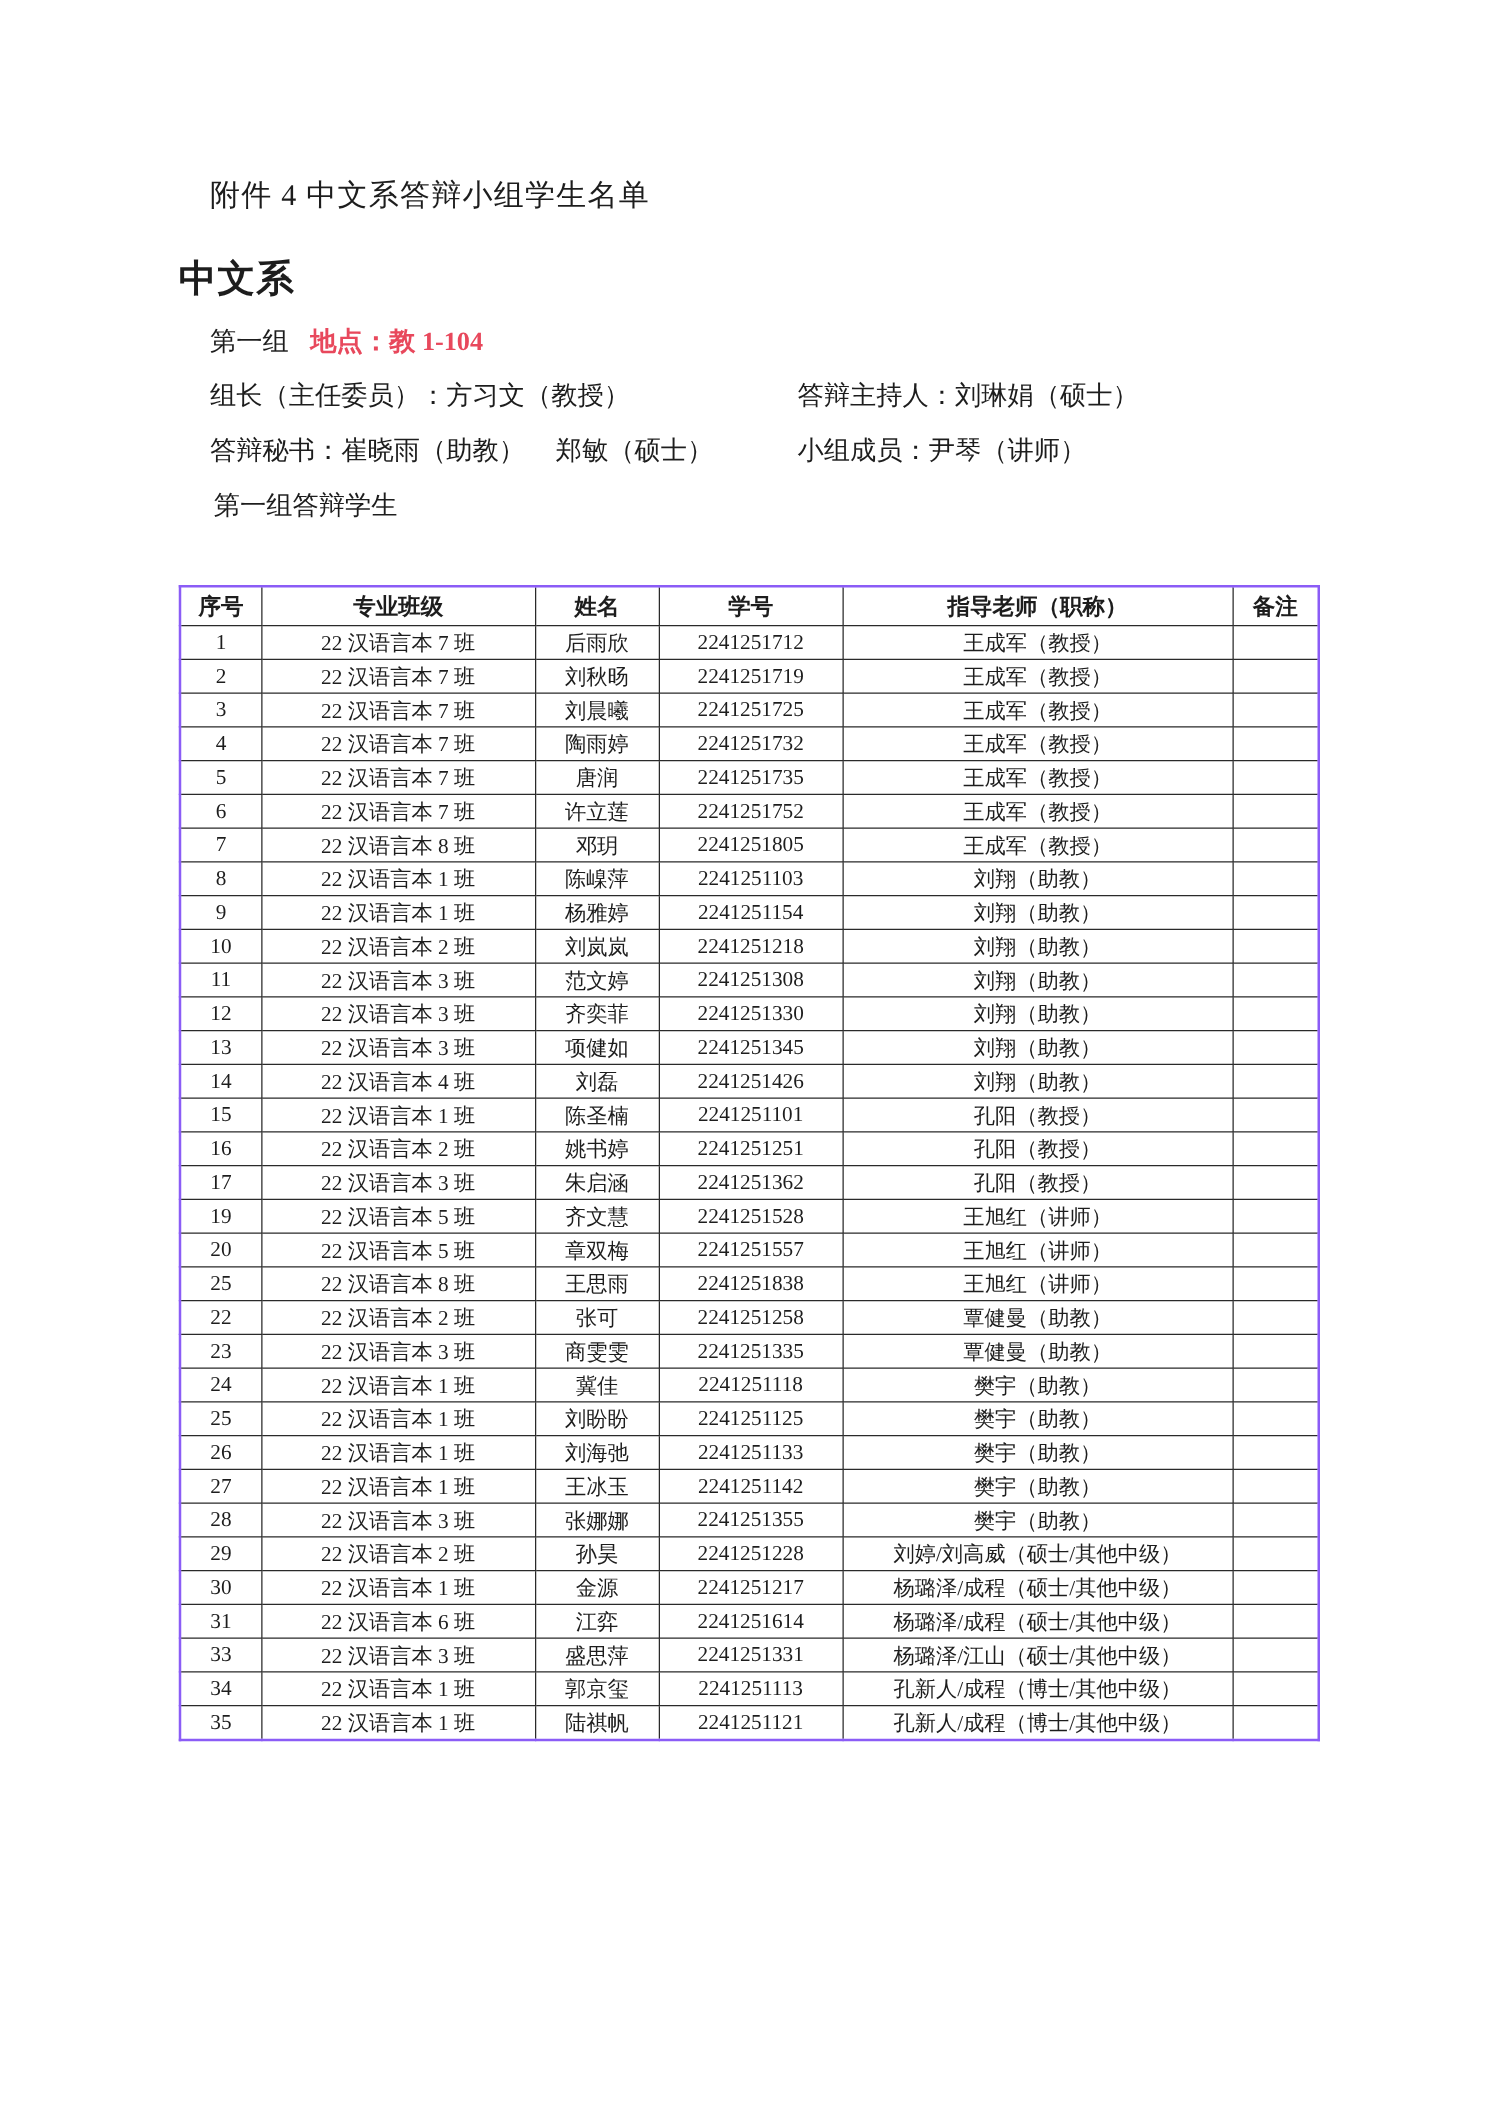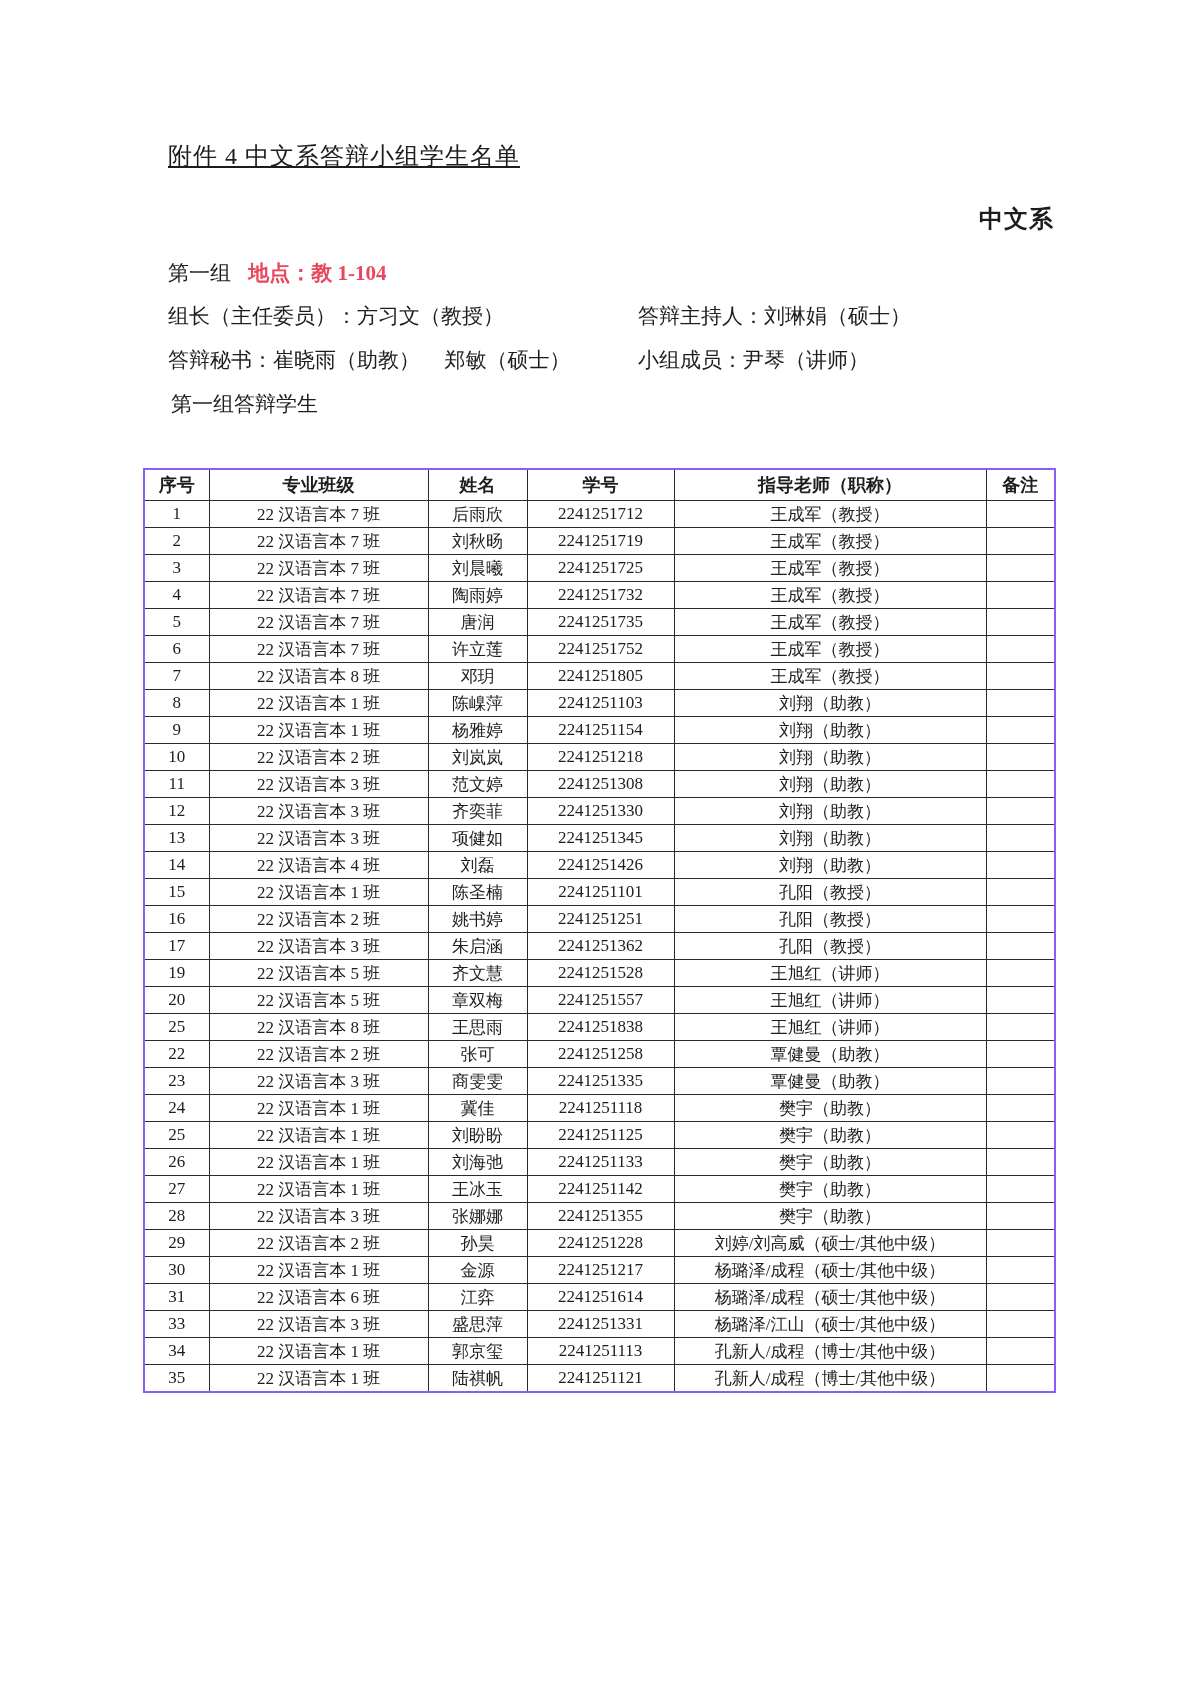--- a/index.html
+++ b/index.html
@@ -8,25 +8,25 @@
     width:1190px;
     height:1683px;
     background:#ffffff;
     font-family:"Liberation Serif","DejaVu Serif",serif;
     color:#1d1d1d;
     overflow:hidden;
   }
   .content{position:absolute;left:143px;top:0;width:911px;}
   .doc-title{
     position:absolute;left:25px;top:140px;
-    font-size:24px;letter-spacing:1px;white-space:nowrap;text-decoration:underline;
+    font-size:24px;letter-spacing:1px;white-space:nowrap;
   }
   .dept-heading{
     position:absolute;left:0;top:203px;width:100%;
-    text-align:right;font-size:24px;font-weight:bold;letter-spacing:1px;
+    text-align:left;font-size:30px;font-weight:bold;letter-spacing:1px;
   }
   .group-line{
     position:absolute;left:25px;top:259px;
     font-size:21px;white-space:nowrap;
   }
   .group-location{font-weight:bold;margin-left:12px;}
   .info-line{
     position:absolute;left:25px;width:886px;height:30px;
     font-size:21px;white-space:nowrap;
   }

